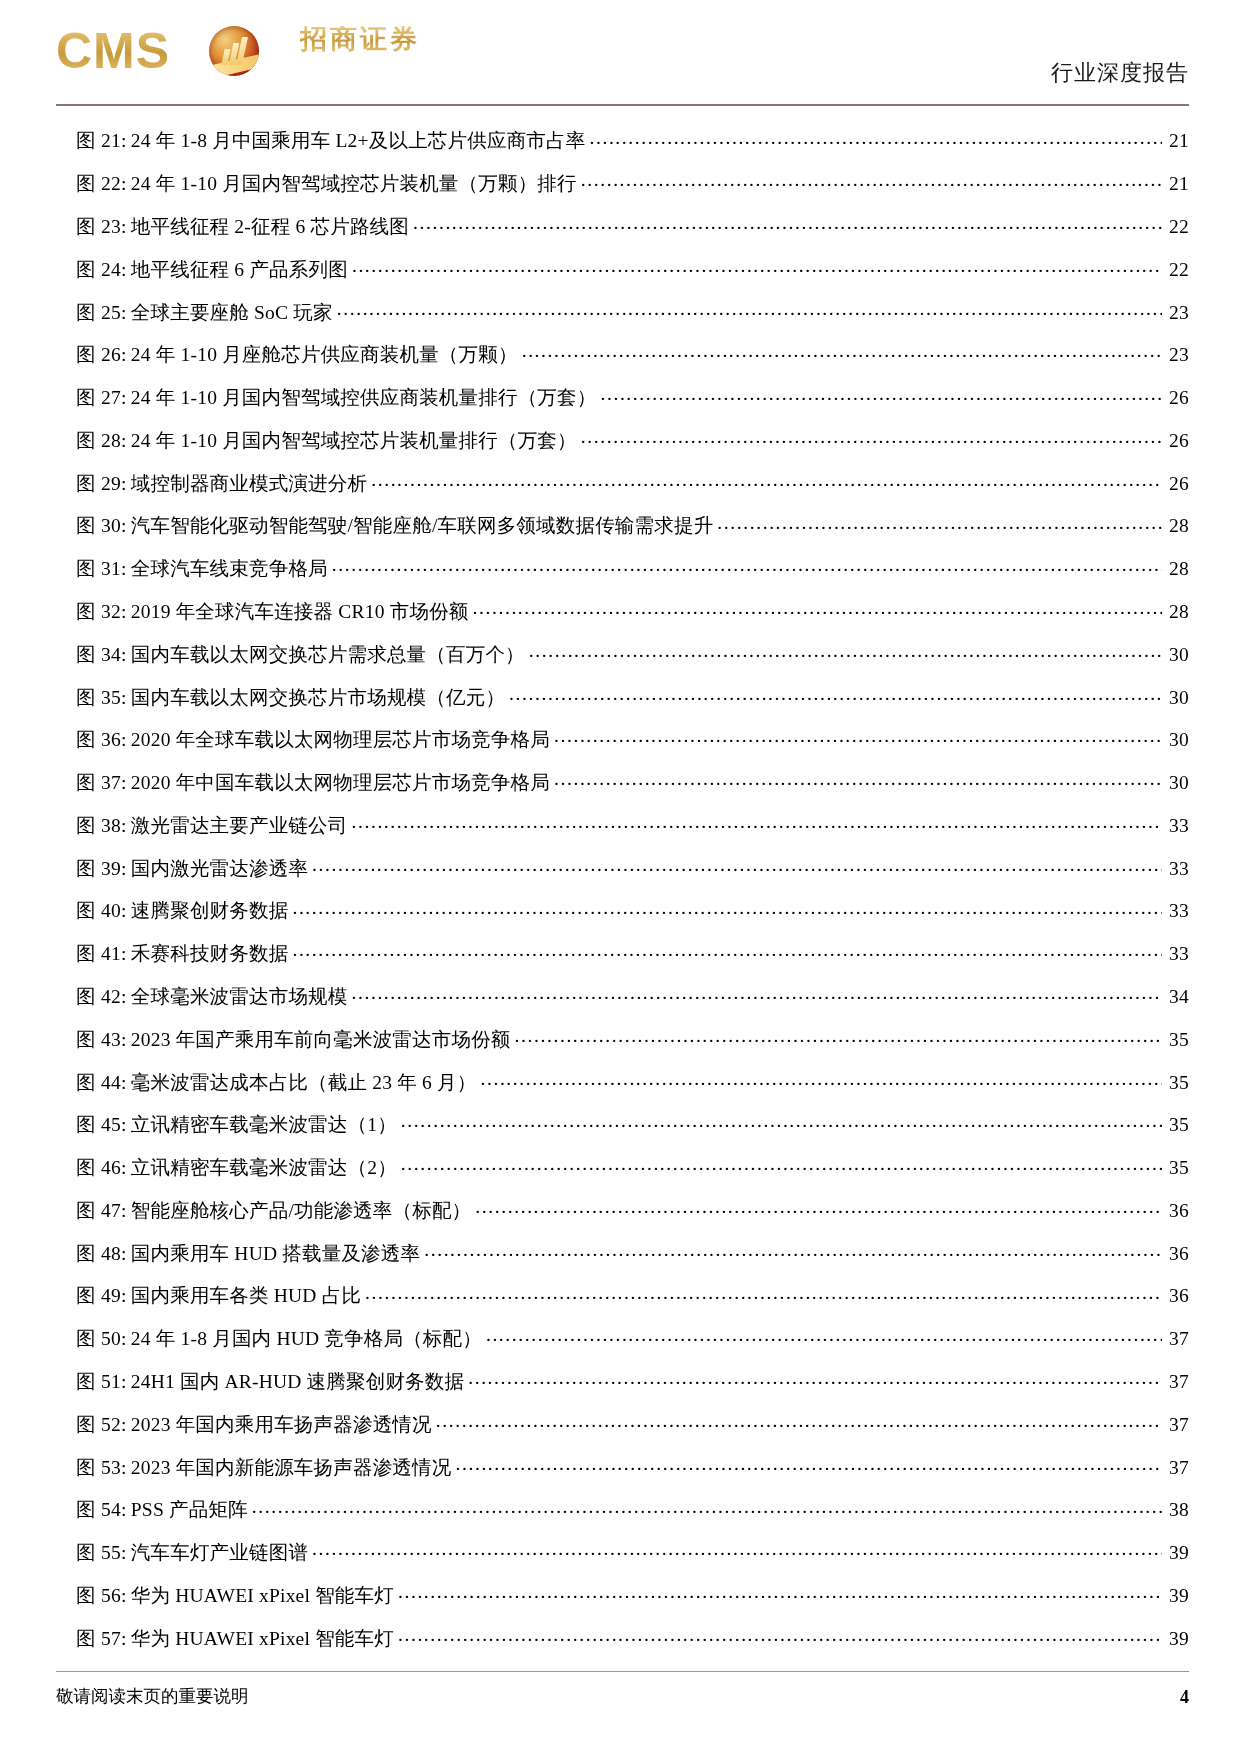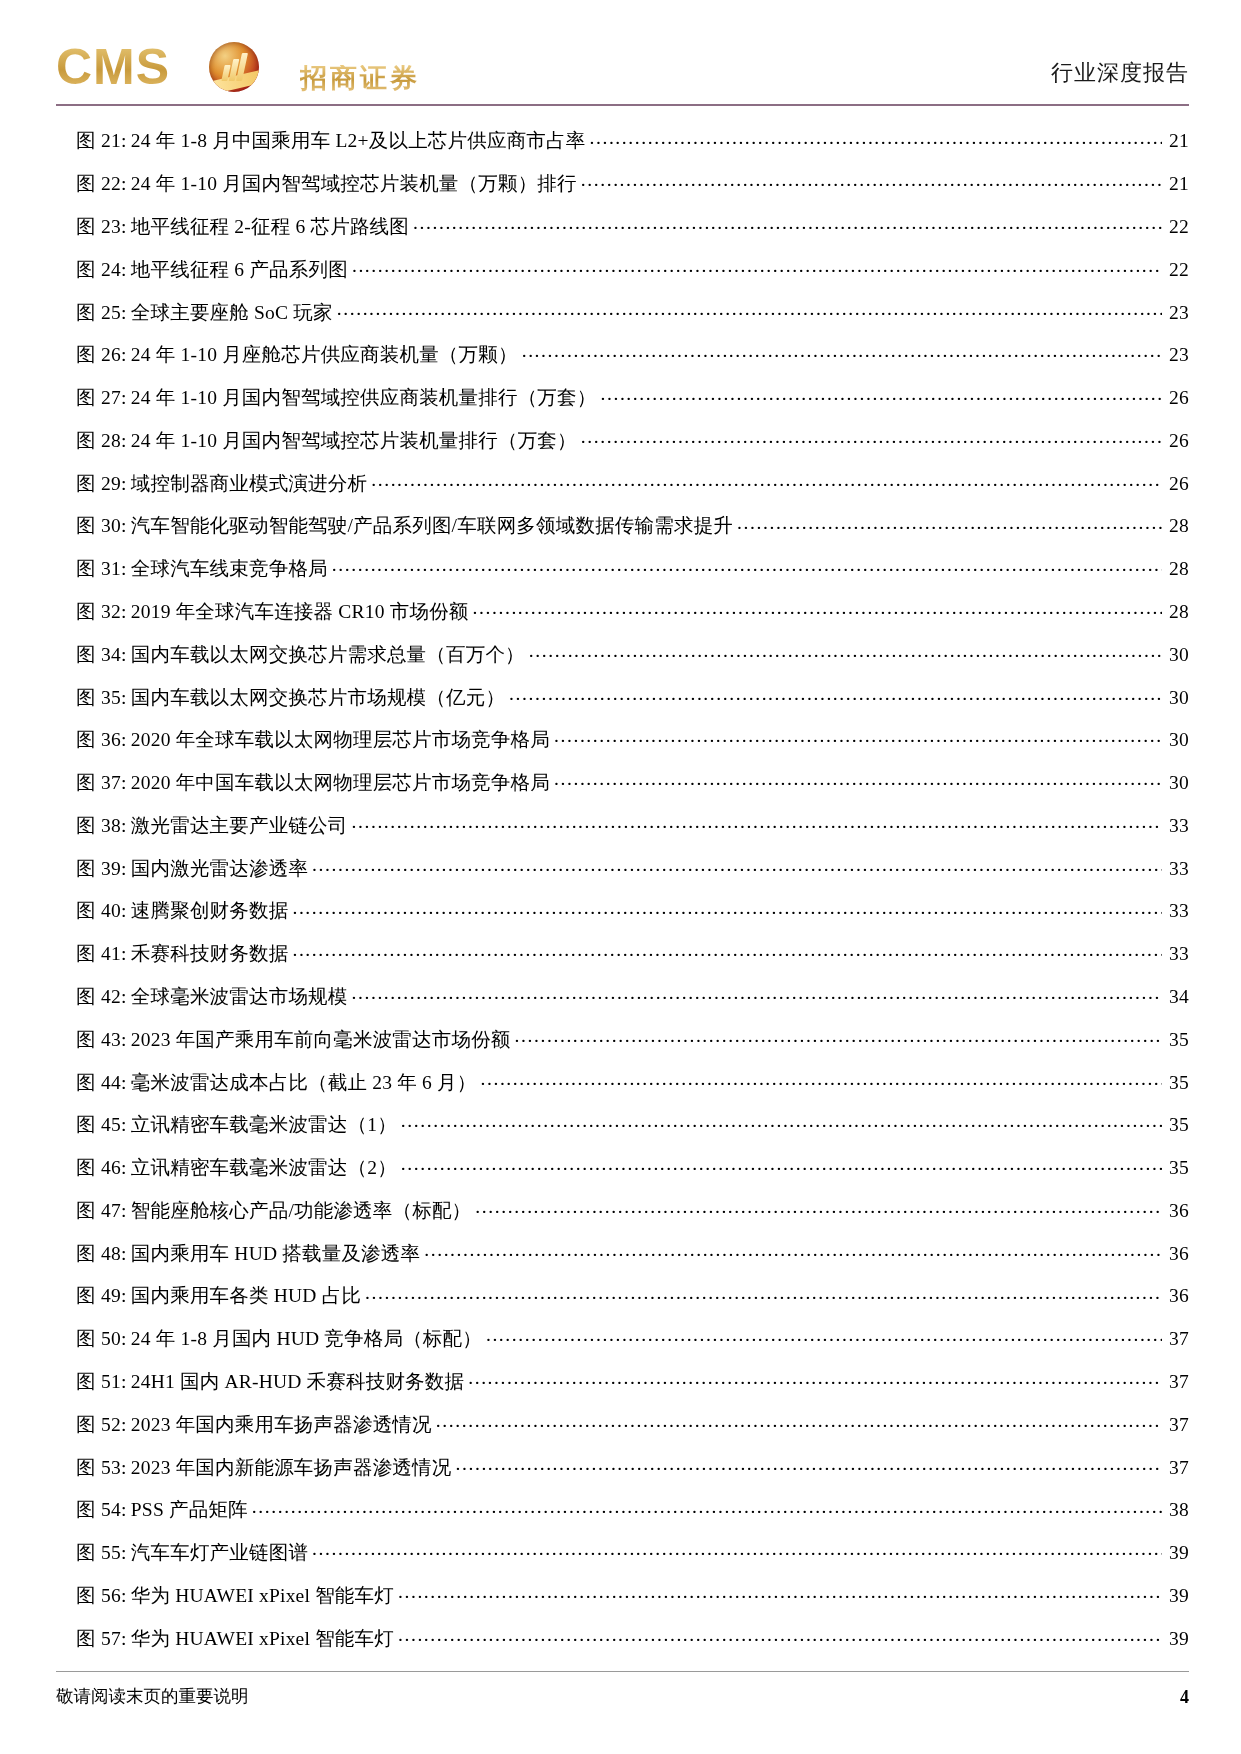--- a/index.html
+++ b/index.html
@@ -23,21 +23,21 @@
     top: 26px;
     left: 56px;
     right: 52px;
     height: 72px;
   }
   .brand {
     position: absolute;
     left: 0;
     top: 0;
     display: flex;
-    align-items: flex-end;
+    align-items: flex-start;
     height: 66px;
     gap: 32px;
   }
   .brand-cms {
     font-family: "Liberation Sans", sans-serif;
     font-weight: 700;
     font-size: 50px;
     letter-spacing: 1px;
     color: #d9b25c;
     background: linear-gradient(180deg, #e8c878 0%, #c89a3c 55%, #e3bd6a 100%);
@@ -260,21 +260,21 @@
         <span class="toc-page">26</span>
       </div>
       <div class="toc-row">
         <span class="toc-num">图 29:</span>
         <span class="toc-label">域控制器商业模式演进分析</span>
         <span class="toc-dots"></span>
         <span class="toc-page">26</span>
       </div>
       <div class="toc-row">
         <span class="toc-num">图 30:</span>
-        <span class="toc-label">汽车智能化驱动智能驾驶/产品系列图/车联网多领域数据传输需求提升</span>
+        <span class="toc-label">汽车智能化驱动智能驾驶/智能座舱/车联网多领域数据传输需求提升</span>
         <span class="toc-dots"></span>
         <span class="toc-page">28</span>
       </div>
       <div class="toc-row">
         <span class="toc-num">图 31:</span>
         <span class="toc-label">全球汽车线束竞争格局</span>
         <span class="toc-dots"></span>
         <span class="toc-page">28</span>
       </div>
       <div class="toc-row">
@@ -380,21 +380,21 @@
         <span class="toc-page">36</span>
       </div>
       <div class="toc-row">
         <span class="toc-num">图 50:</span>
         <span class="toc-label">24 年 1-8 月国内 HUD 竞争格局（标配）</span>
         <span class="toc-dots"></span>
         <span class="toc-page">37</span>
       </div>
       <div class="toc-row">
         <span class="toc-num">图 51:</span>
-        <span class="toc-label">24H1 国内 AR-HUD 禾赛科技财务数据</span>
+        <span class="toc-label">24H1 国内 AR-HUD 速腾聚创财务数据</span>
         <span class="toc-dots"></span>
         <span class="toc-page">37</span>
       </div>
       <div class="toc-row">
         <span class="toc-num">图 52:</span>
         <span class="toc-label">2023 年国内乘用车扬声器渗透情况</span>
         <span class="toc-dots"></span>
         <span class="toc-page">37</span>
       </div>
       <div class="toc-row">

